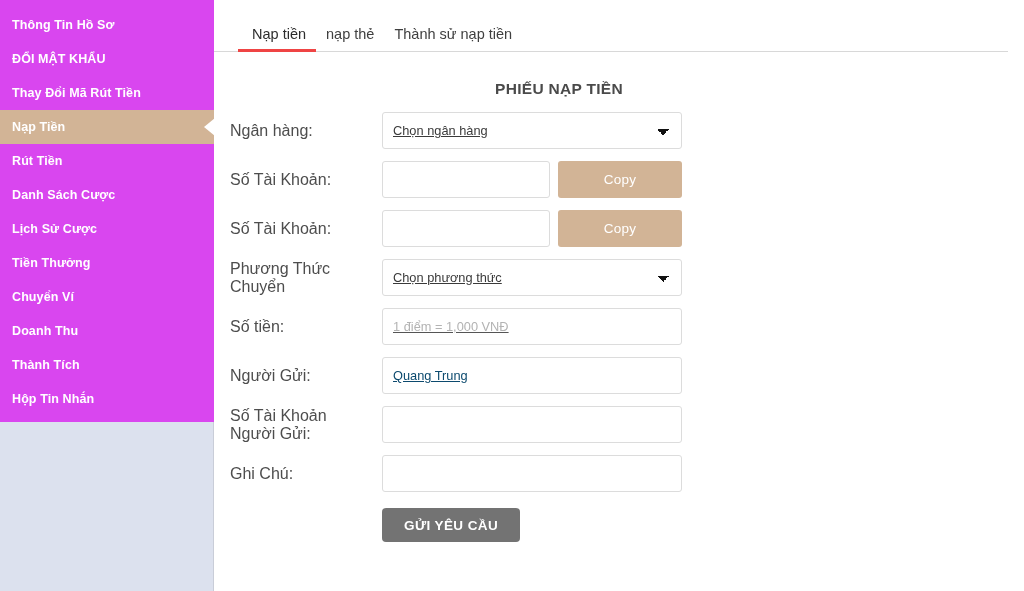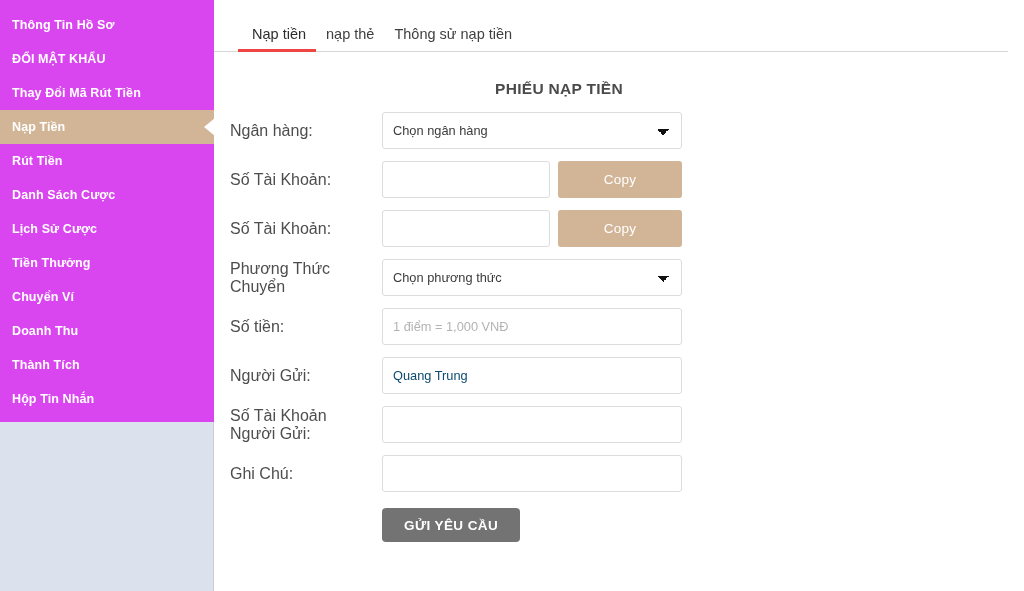--- a/index.html
+++ b/index.html
@@ -143,20 +143,21 @@
     height: 37px;
     border: 1px solid #dcdcdc;
     border-radius: 3px;
     background: #ffffff;
     font-family: "Liberation Sans", sans-serif;
     font-size: 12.8px;
     color: #555555;
     padding: 0 10px;
     outline: none;
     width: 300px;
+    text-decoration: underline;
   }
   select.ctrl {
     -webkit-appearance: none;
     appearance: none;
     background-image:
       linear-gradient(45deg, transparent 50%, #111 50%),
       linear-gradient(135deg, #111 50%, transparent 50%);
     background-position:
       calc(100% - 18px) 16px,
       calc(100% - 12px) 16px;
@@ -247,21 +248,21 @@
   <main class="content">
 
     <div class="tabs">
       <div class="tab active">
         <span>Nạp tiền</span>
       </div>
       <div class="tab">
         <span>nạp thẻ</span>
       </div>
       <div class="tab">
-        <span>Thông sử nạp tiền</span>
+        <span>Thành sử nạp tiền</span>
       </div>
     </div>
 
     <h2 class="form-title">PHIẾU NẠP TIỀN</h2>
 
     <div class="form">
 
       <div class="row">
         <div class="row-label">Ngân hàng:</div>
         <div class="field-wrap">

